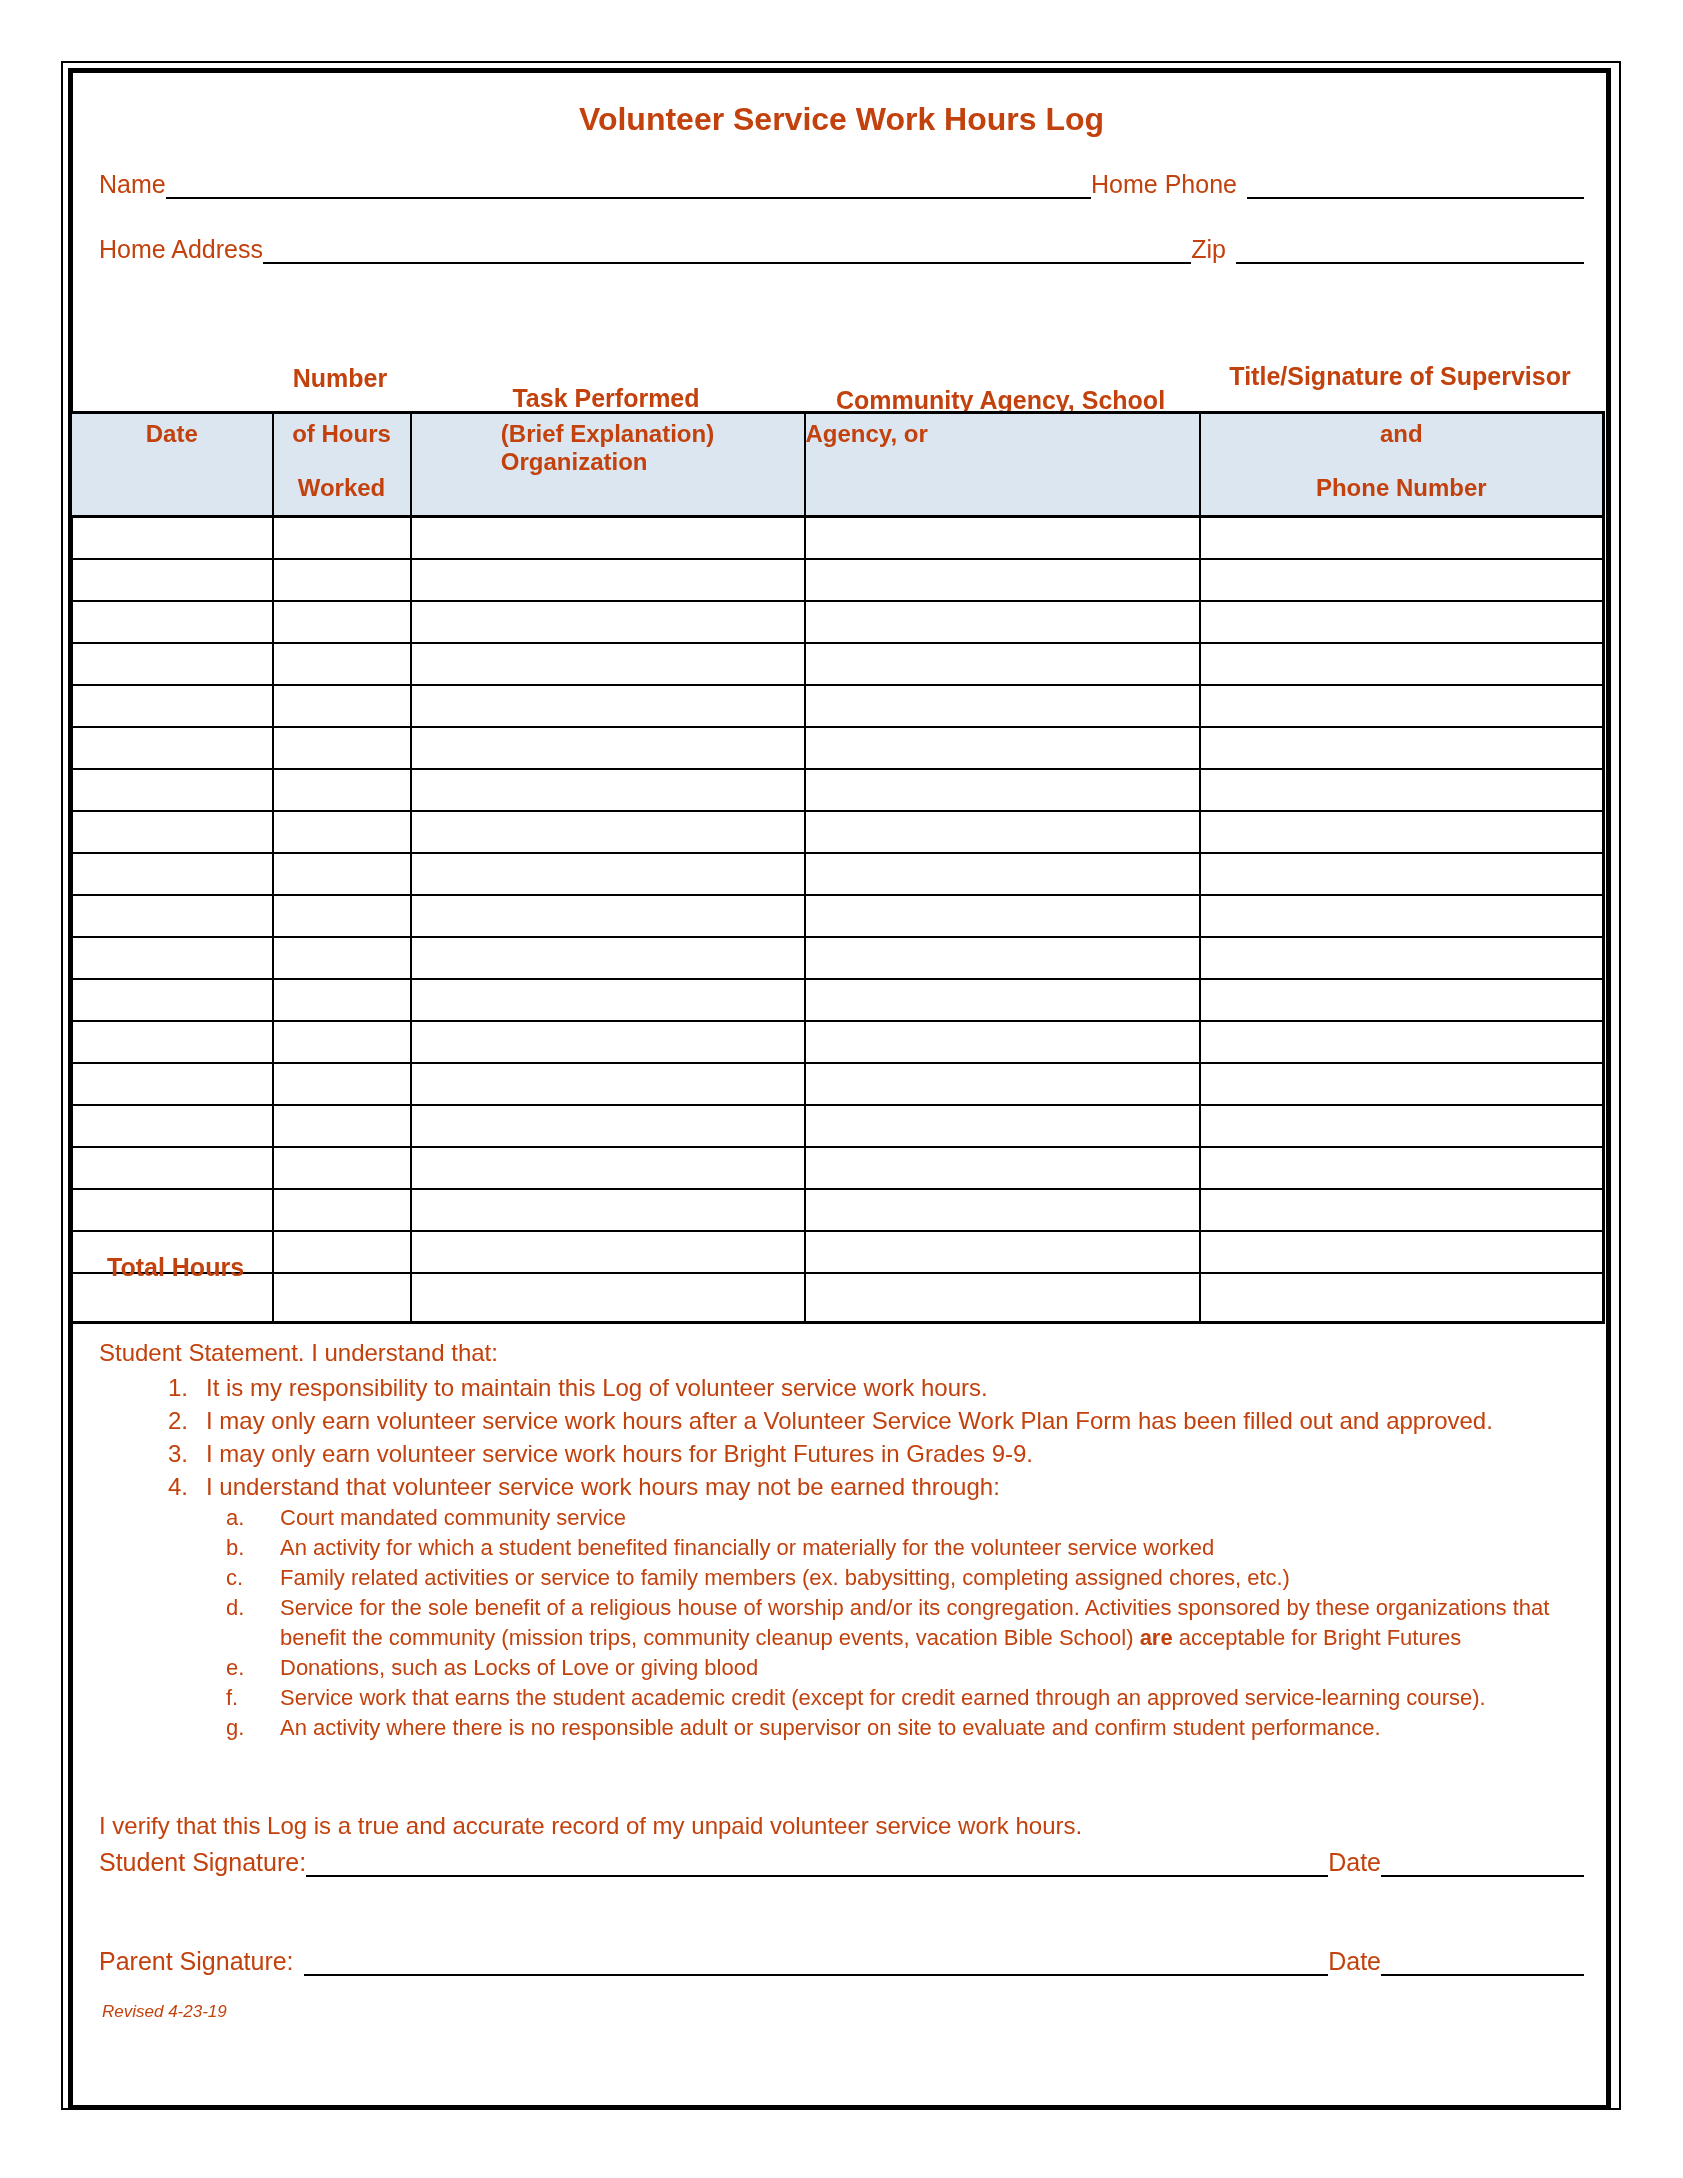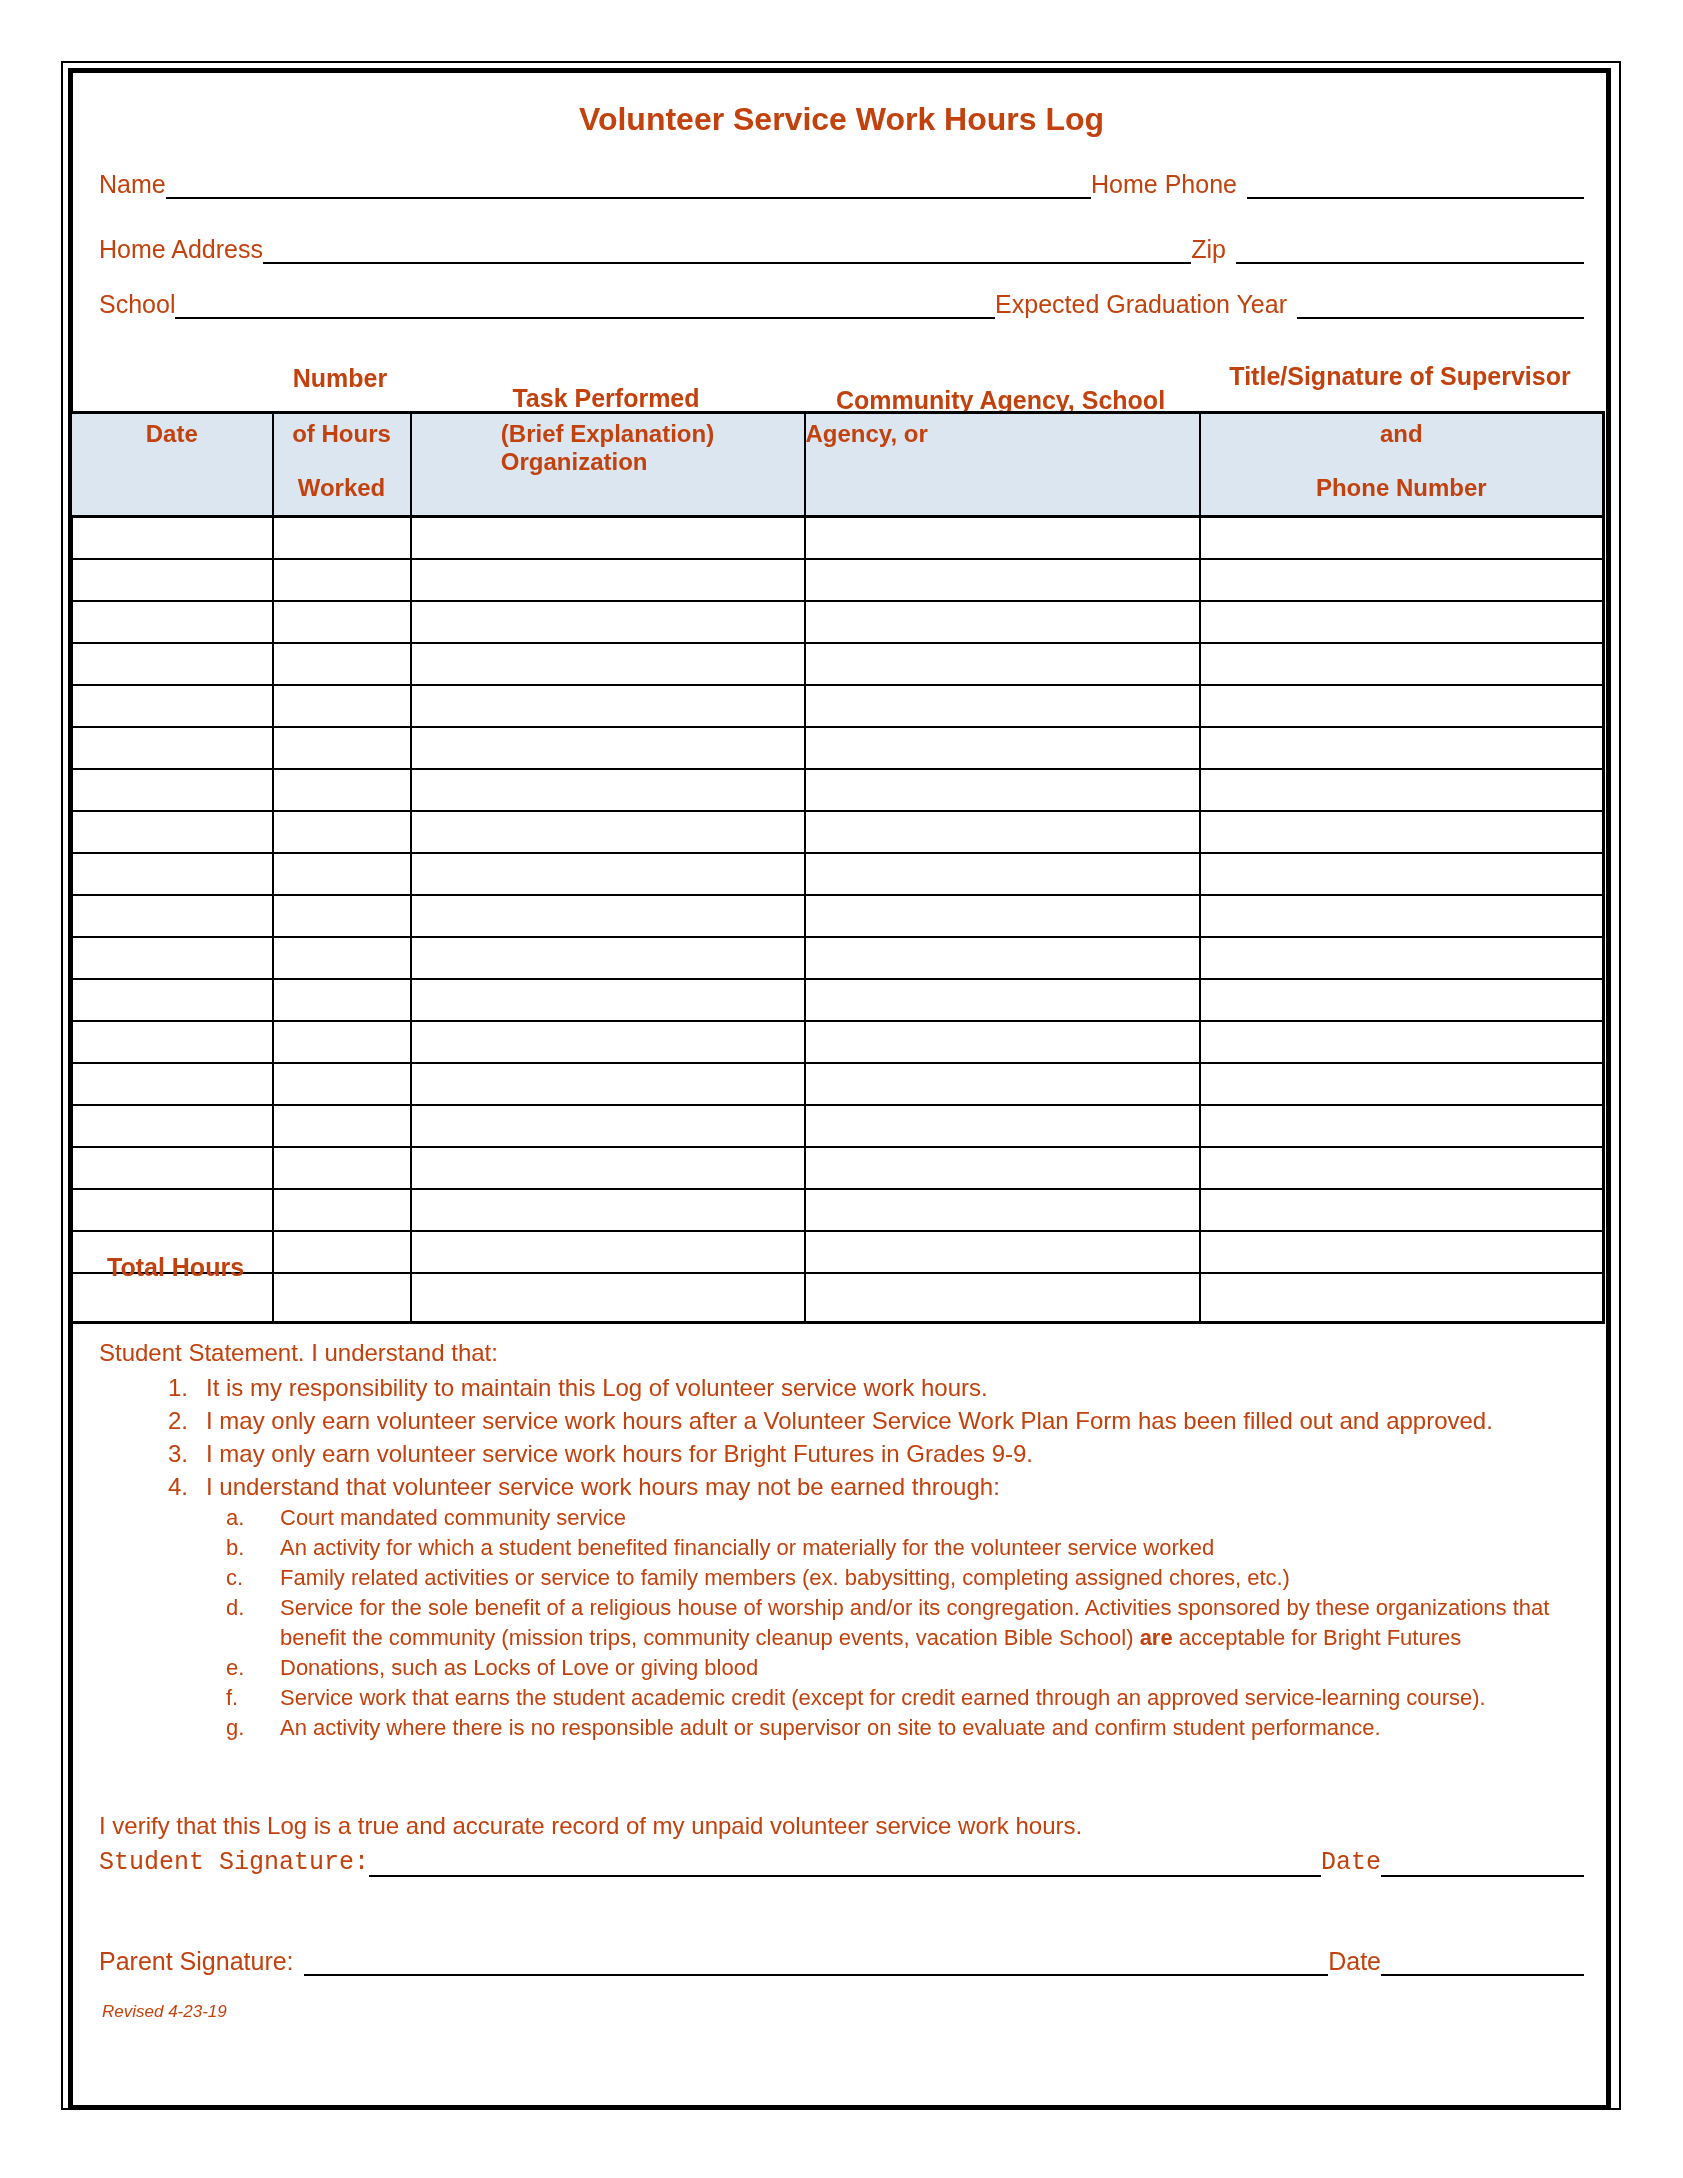--- a/index.html
+++ b/index.html
@@ -105,27 +105,20 @@
   </div>
 
   <div class="field-row" style="top:228px;">
     <span class="lbl">Home Address</span>
     <span class="fill-line grow"></span>
     <span class="lbl">Zip</span>
     <span class="gap10"></span>
     <span class="fill-line" style="width:348px;"></span>
   </div>
 
-  <div class="field-row" style="top:283px;">
-    <span class="lbl">School</span>
-    <span class="fill-line grow"></span>
-    <span class="lbl">Expected Graduation Year</span>
-    <span class="gap10"></span>
-    <span class="fill-line" style="width:287px;"></span>
-  </div>
 
   <div class="above-lbl" style="left:271px; top:364px; width:138px;">Number</div>
   <div class="above-lbl" style="left:409px; top:384px; width:394px;">Task Performed</div>
   <div class="above-lbl" style="left:803px; top:386px; width:395px;text-align:center;">Community Agency, School</div>
   <div class="above-lbl" style="left:1198px; top:362px; width:404px;">Title/Signature of Supervisor</div>
 
   <div class="log-table-wrap">
     <table class="log">
       <colgroup>
         <col style="width:202px">
@@ -362,21 +355,21 @@
       <span class="txt">Service work that earns the student academic credit (except for credit earned through an approved service-learning course).</span>
     </div>
     <div class="stmt-sub">
       <span class="letter">g.</span>
       <span class="txt">An activity where there is no responsible adult or supervisor on site to evaluate and confirm student performance.</span>
     </div>
   </div>
 
   <div class="verify-line">I verify that this Log is a true and accurate record of my unpaid volunteer service work hours.</div>
 
-  <div class="sig-row" style="top:1841px;font-family:Liberation Mono, monospace;">
+  <div class="sig-row" style="top:1841px;">
     <span class="lbl">Student Signature:</span>
     <span class="sig-line grow"></span>
     <span class="lbl">Date</span>
     <span class="sig-line date-line"></span>
   </div>
 
   <div class="sig-row" style="top:1940px;">
     <span class="lbl">Parent Signature:</span>
     <span class="gap10"></span>
     <span class="sig-line grow"></span>

